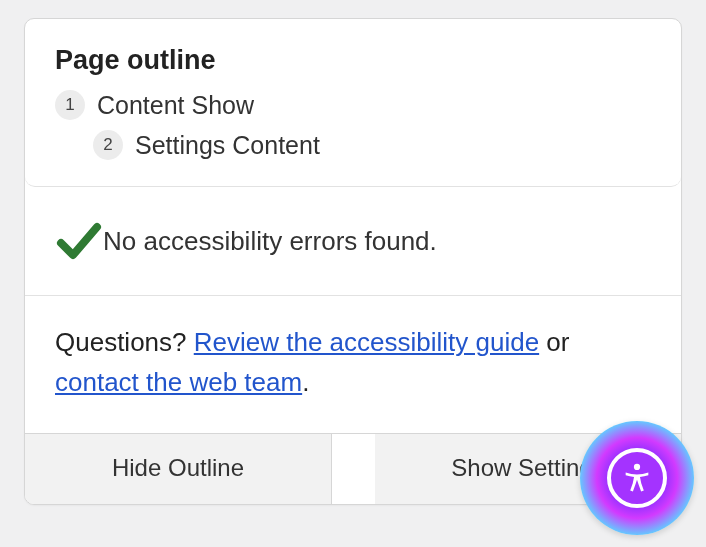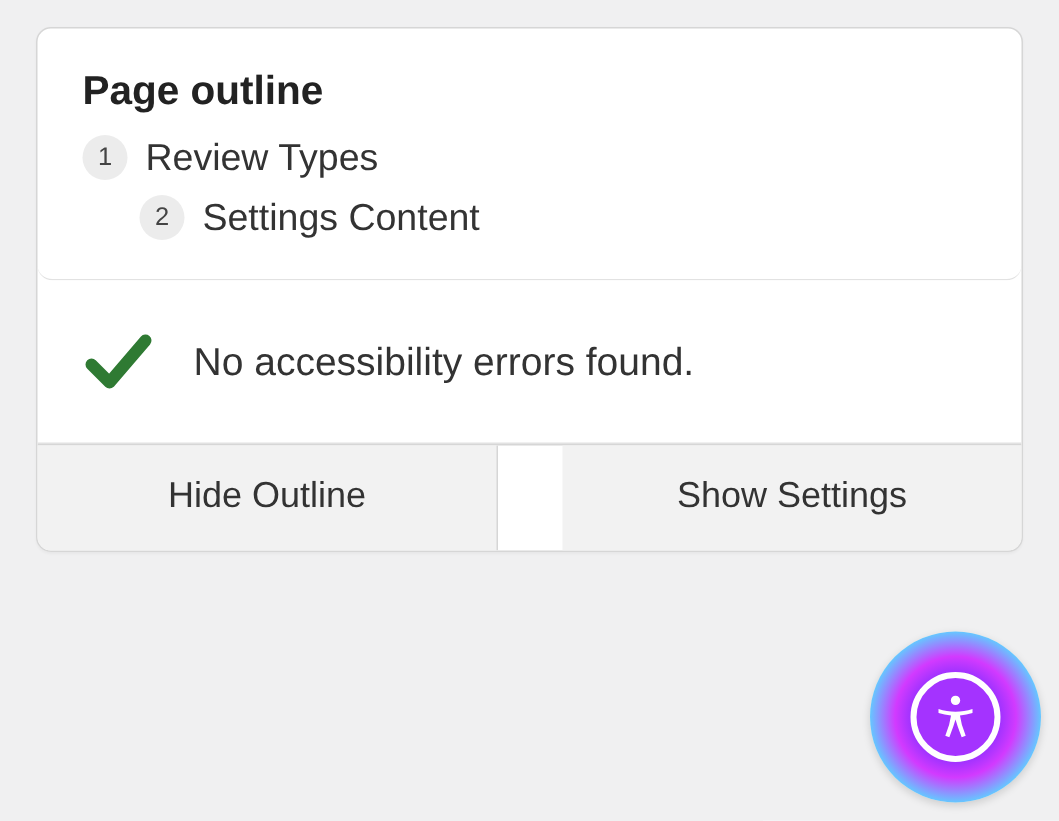--- a/index.html
+++ b/index.html
@@ -59,21 +59,20 @@
     background: #ececec;
     font-size: 17px;
     font-weight: 500;
     color: #444;
   }
   .section-status {
     padding: 30px 30px 30px 30px;
     border-bottom: 1px solid #e2e2e2;
     display: flex;
     align-items: center;
-    gap: 26px;
   }
   .check-icon svg {
     width: 48px;
     height: 48px;
     display: block;
   }
   .status-text {
     font-size: 26px;
     color: #333;
   }
@@ -136,38 +135,41 @@
 </head>
 <body>
 
 <div class="panel">
 
   <div class="section-outline">
     <h2 class="panel-title">Page outline</h2>
     <ul class="outline-list">
       <li class="outline-item level-1">
         <span class="num-badge">1</span>
-        <span>Review Types</span>
+        <span>Content Show</span>
       </li>
       <li class="outline-item level-2">
         <span class="num-badge">2</span>
         <span>Settings Content</span>
       </li>
     </ul>
   </div>
 
   <div class="section-status">
     <span class="check-icon">
       <svg viewBox="0 0 24 24" fill="none" stroke="#2f7a33" stroke-width="4" stroke-linecap="round" stroke-linejoin="round">
         <polyline points="3 13 9 19 21 5"></polyline>
       </svg>
     </span>
     <span class="status-text">No accessibility errors found.</span>
   </div>
 
+  <div class="section-help">
+    <span>Questions? </span><a href="#">Review the accessibility guide</a><span> or </span><a href="#">contact the web team</a><span>.</span>
+  </div>
 
   <div class="button-row">
     <button class="panel-btn">Hide Outline</button>
     <button class="panel-btn">Show Settings</button>
   </div>
 
 </div>
 
 <div class="a11y-fab">
   <span class="inner-ring">

